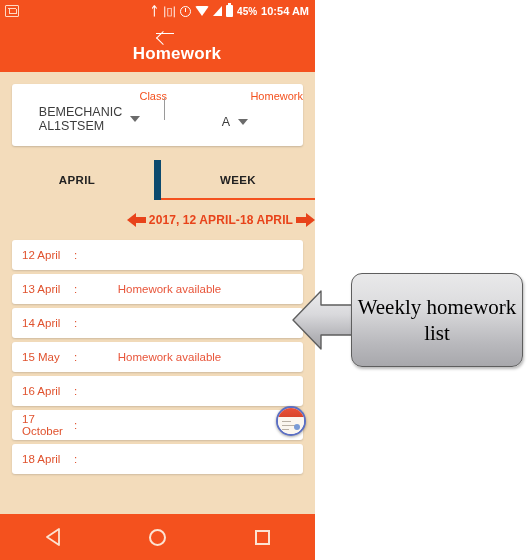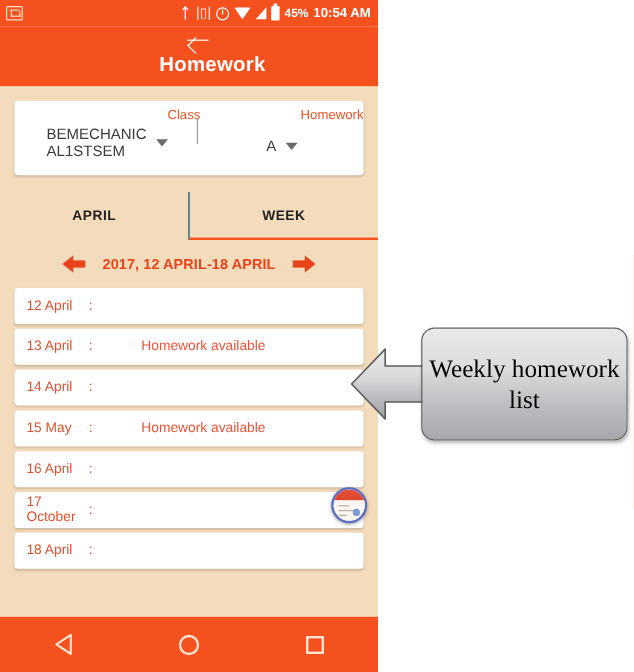--- a/index.html
+++ b/index.html
@@ -117,28 +117,28 @@
 
   
   #tabs{
     display:flex;margin-top:14px;height:40px;align-items:stretch;
   }
   .tab{
     flex:1;display:flex;align-items:center;justify-content:center;
     font-size:11.5px;font-weight:bold;color:#222;letter-spacing:.4px;
     position:relative;cursor:pointer;
   }
-  .tab.sep{border-left:1px solid #0c4a6e;}
+  .tab.sep{border-left:7px solid #0c4a6e;}
   .tab.active:after{
     content:"";position:absolute;left:0;right:0;bottom:0;height:2.5px;background:#f4511e;
   }
 
   
   #week-nav{
-    display:flex;align-items:center;justify-content:center;gap:13px;
+    display:flex;align-items:center;justify-content:flex-end;gap:2px;
     margin-top:9px;height:22px;
   }
   .nav-arrow{cursor:pointer;position:relative;width:20px;height:14px;flex:0 0 auto;}
   .nav-arrow .shaft{position:absolute;top:4px;width:11px;height:6px;background:#e8431a;}
   .nav-arrow .head{position:absolute;top:0;width:0;height:0;
      border-top:7px solid transparent;border-bottom:7px solid transparent;}
   .nav-arrow.left .shaft{right:1px;}
   .nav-arrow.left .head{left:0;border-right:9px solid #e8431a;}
   .nav-arrow.right .shaft{left:1px;}
   .nav-arrow.right .head{right:0;border-left:9px solid #e8431a;}

